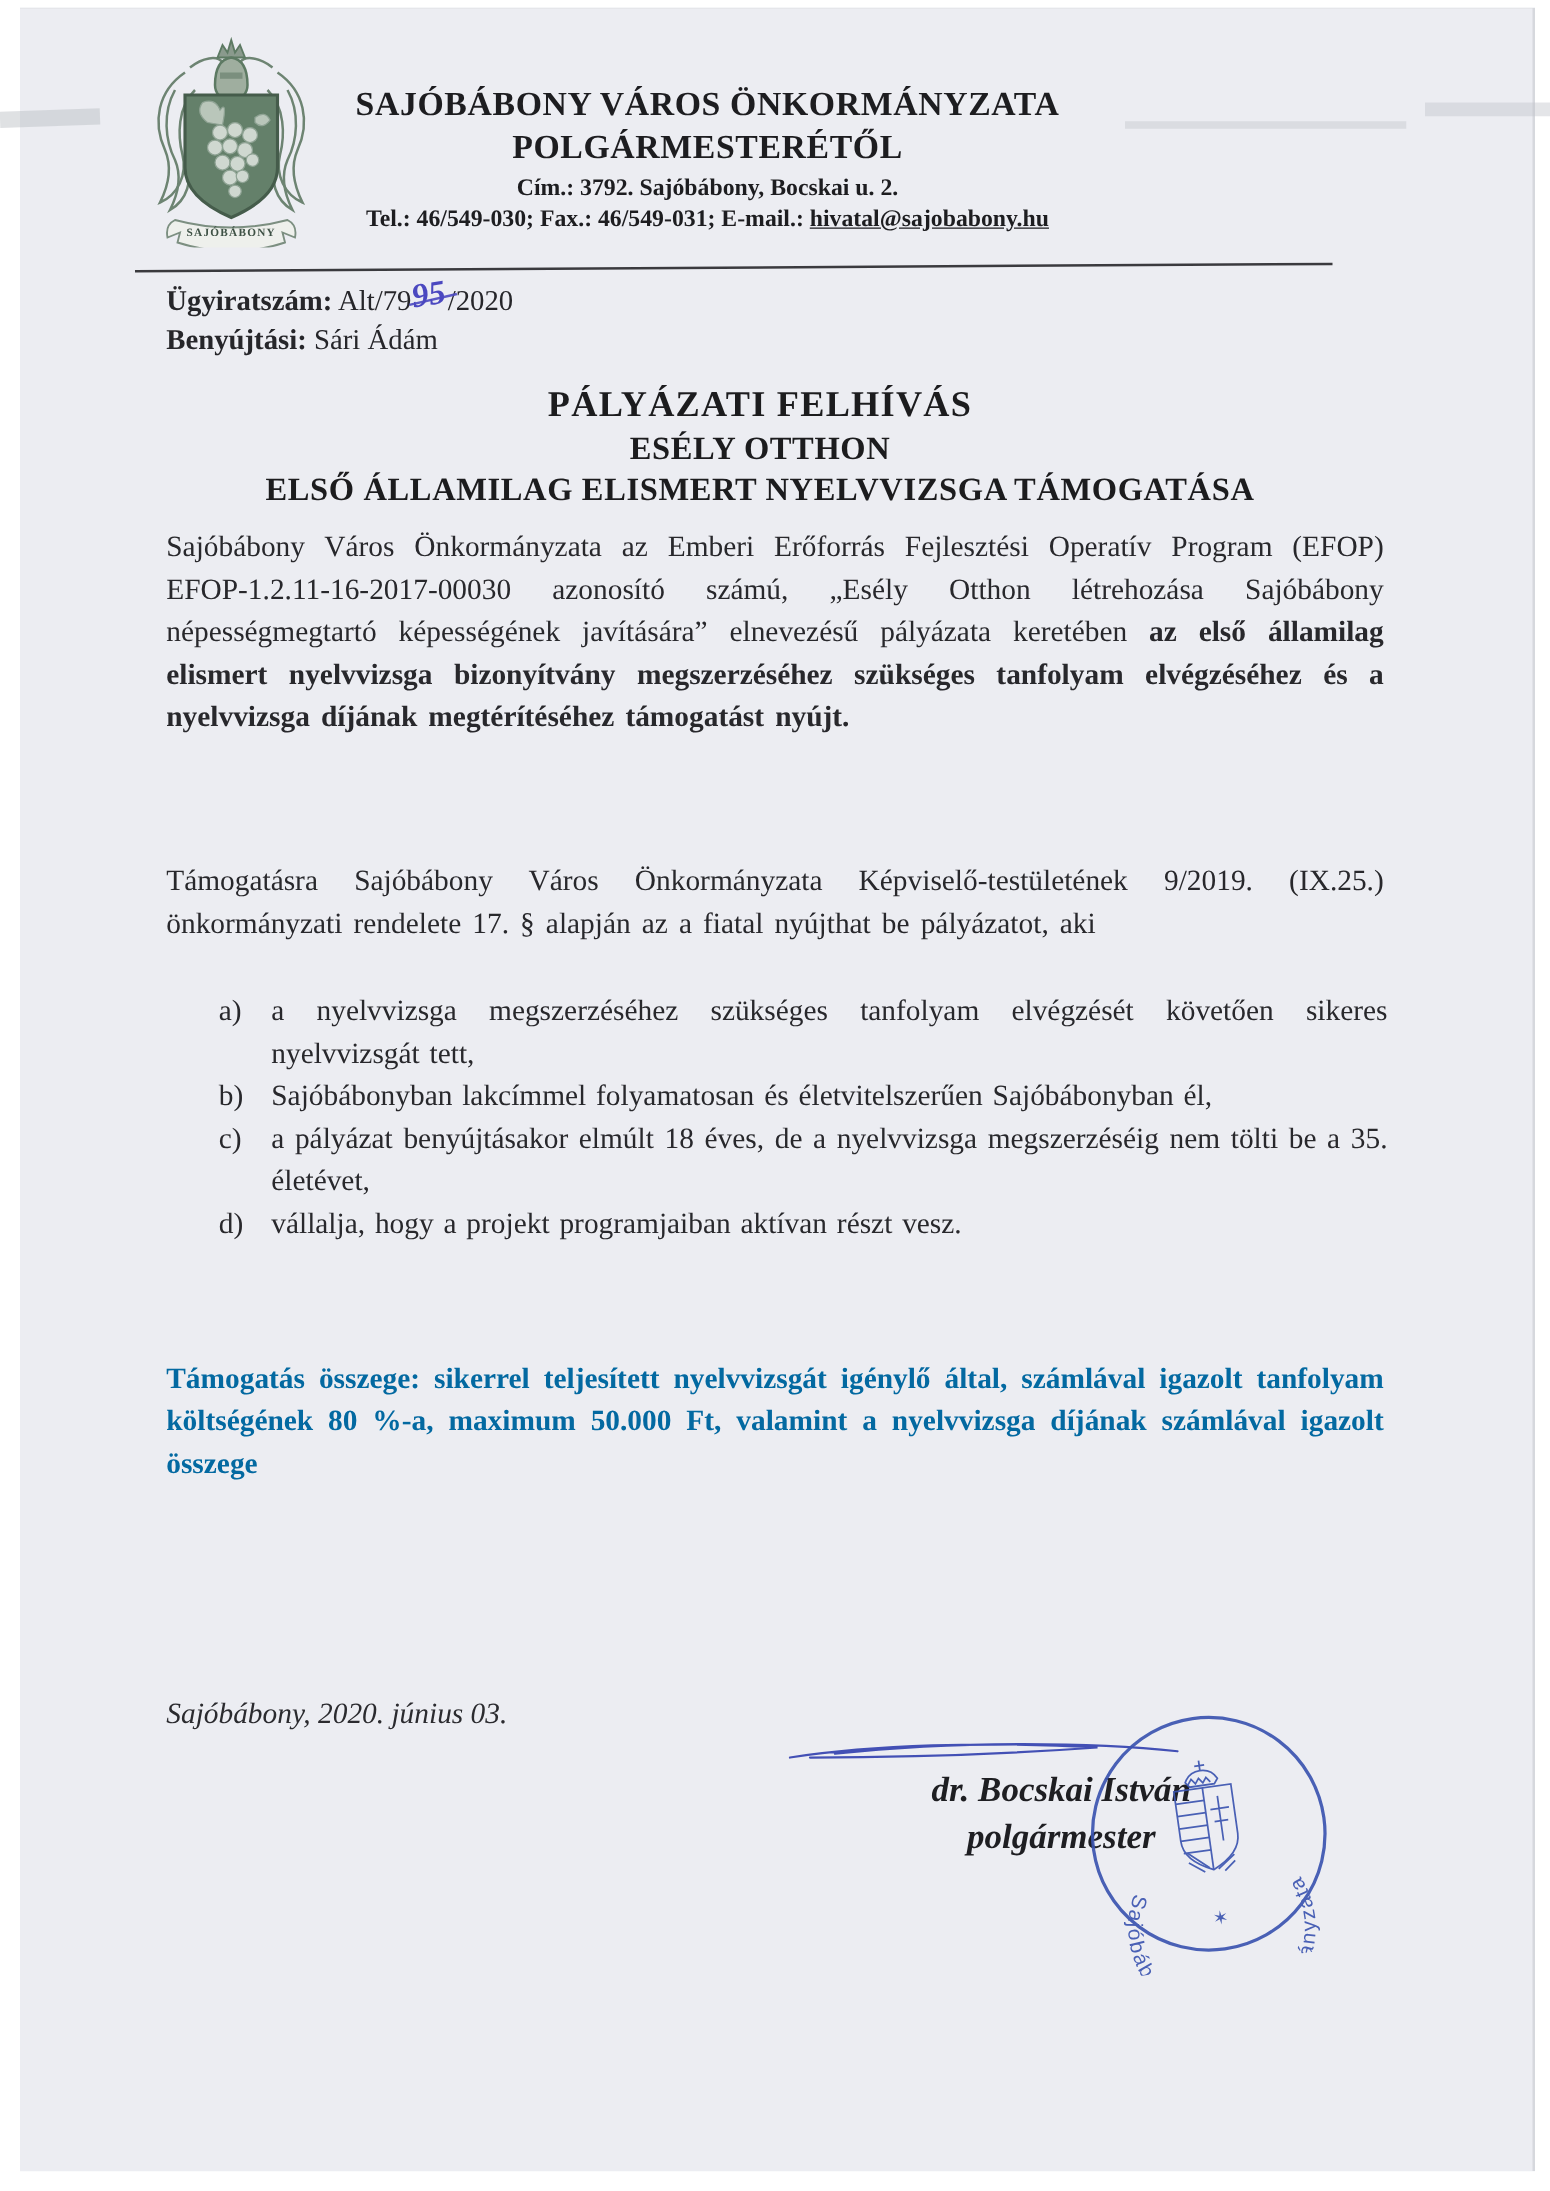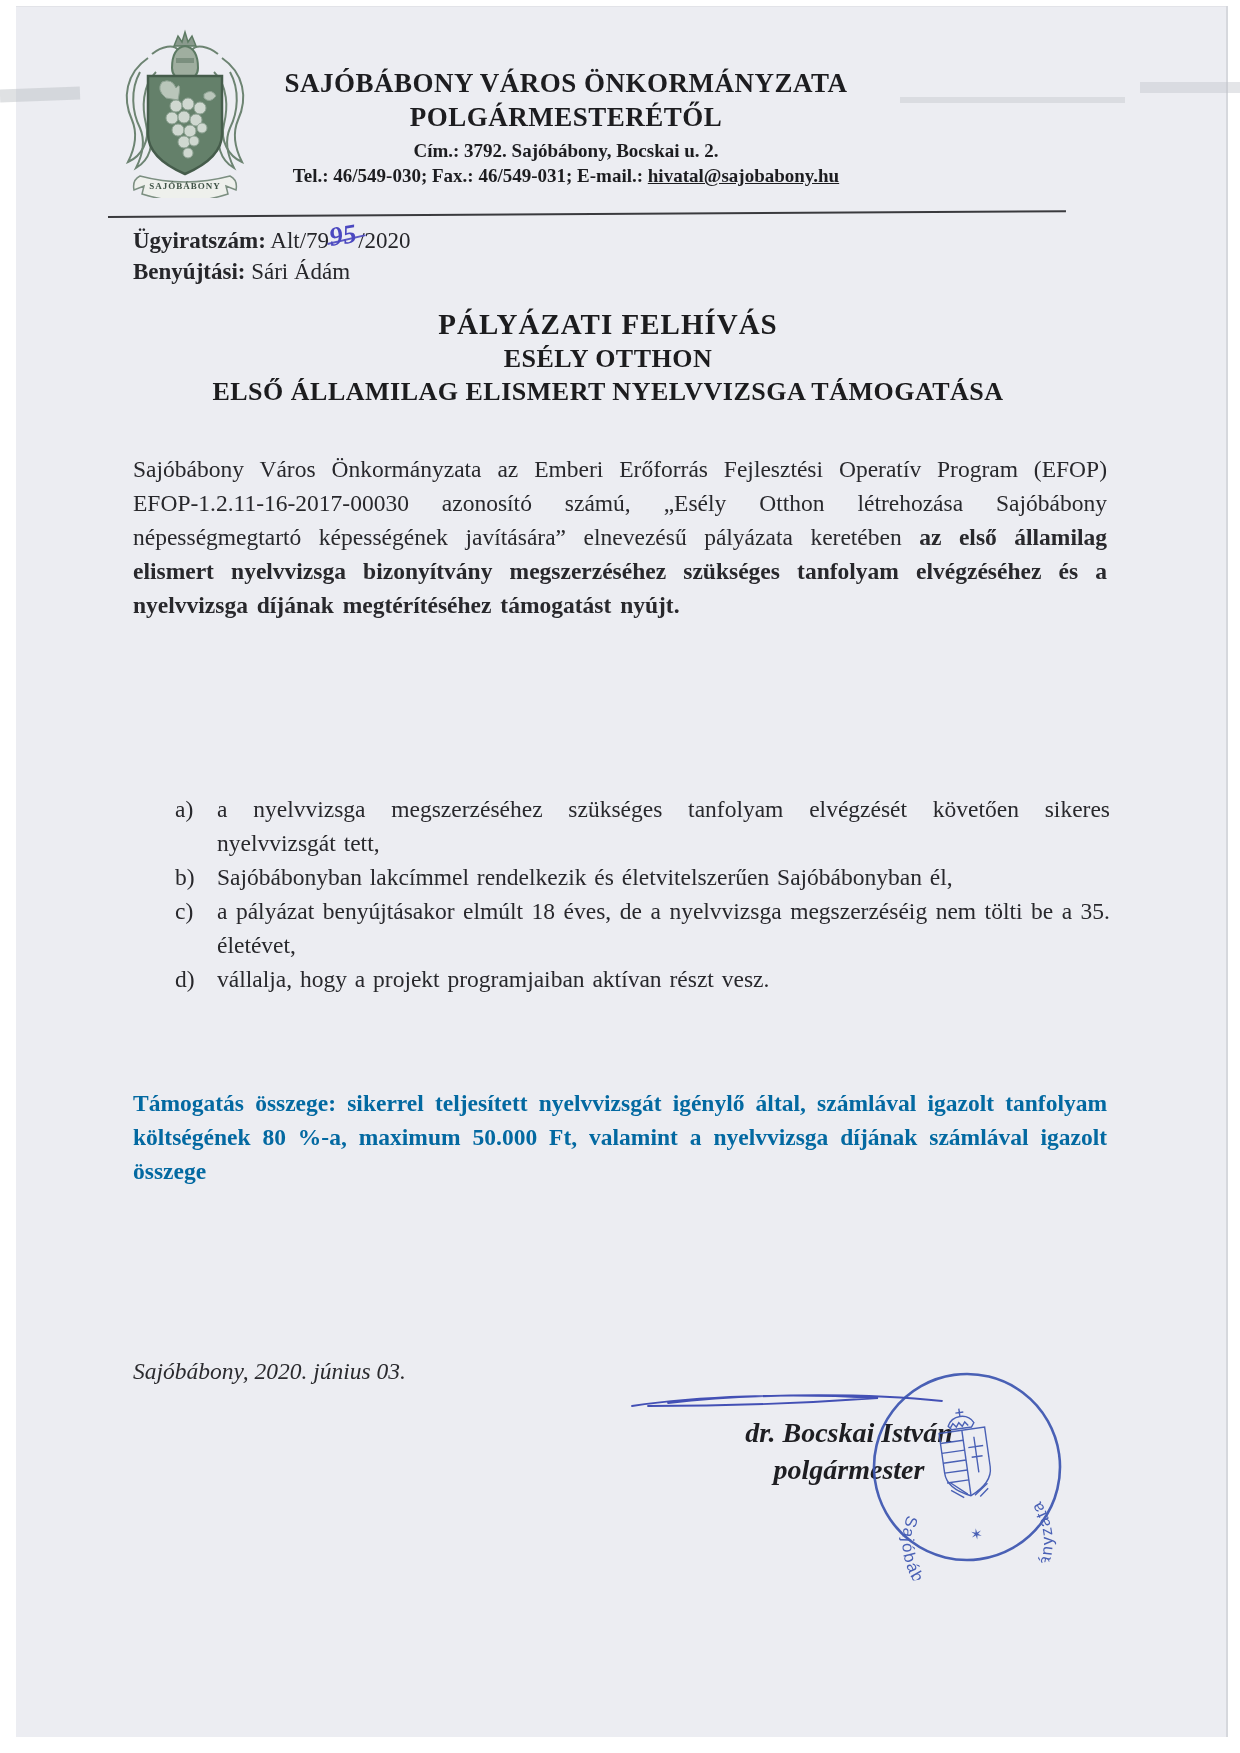--- a/index.html
+++ b/index.html
@@ -45,21 +45,21 @@
   
   .title-block{position:absolute;left:92px;top:300px;width:1000px;text-align:center;
                font-weight:bold;color:#1c1c1e;}
   .title-l1{font-size:29px;line-height:36px;letter-spacing:1px;}
   .title-l2{font-size:26px;line-height:33px;letter-spacing:.5px;}
   .title-l3{font-size:26px;line-height:34px;letter-spacing:.5px;}
 
   
   .para{position:absolute;left:117px;width:974px;font-size:23.5px;line-height:34px;
         text-align:justify;word-spacing:3px;color:#28282c;}
-  .p1{top:446px;}
+  .p1{top:415px;}
   .p2{top:682px;}
   .support{top:1080px;font-weight:bold;color:#0369a1;}
   .deadline{position:absolute;left:117px;top:1208px;font-size:23.5px;font-weight:bold;color:#202024;}
   .dateline{position:absolute;left:117px;top:1352px;font-size:23.5px;font-style:italic;color:#2b2b2f;}
 
   .list{position:absolute;left:159px;top:786px;width:935px;}
   .list-item{display:flex;font-size:23.5px;line-height:34px;color:#28282c;}
   .list-marker{width:42px;flex:0 0 42px;}
   .list-text{flex:1;text-align:justify;word-spacing:2px;}
 
@@ -130,29 +130,30 @@
   </div>
 
   <div class="title-block">
     <div class="title-l1">PÁLYÁZATI FELHÍVÁS</div>
     <div class="title-l2">ESÉLY OTTHON</div>
     <div class="title-l3">ELSŐ ÁLLAMILAG ELISMERT NYELVVIZSGA TÁMOGATÁSA</div>
   </div>
 
   <div class="para p1"><span>Sajóbábony Város Önkormányzata az Emberi Erőforrás Fejlesztési Operatív Program (EFOP) EFOP-1.2.11-16-2017-00030 azonosító számú, „Esély Otthon létrehozása Sajóbábony népességmegtartó képességének javítására” elnevezésű pályázata keretében </span><b>az első államilag elismert nyelvvizsga bizonyítvány megszerzéséhez szükséges tanfolyam elvégzéséhez és a nyelvvizsga díjának megtérítéséhez támogatást nyújt.</b></div>
 
+  <div class="para p2">Támogatásra Sajóbábony Város Önkormányzata Képviselő-testületének 9/2019. (IX.25.) önkormányzati rendelete 17. § alapján az a fiatal nyújthat be pályázatot, aki</div>
 
   <div class="list">
     <div class="list-item">
       <span class="list-marker">a)</span>
       <span class="list-text">a nyelvvizsga megszerzéséhez szükséges tanfolyam elvégzését követően sikeres nyelvvizsgát tett,</span>
     </div>
     <div class="list-item">
       <span class="list-marker">b)</span>
-      <span class="list-text">Sajóbábonyban lakcímmel rendelkezik és életvitelszerűen Sajóbábonyban él,</span>
+      <span class="list-text">Sajóbábonyban lakcímmel folyamatosan és életvitelszerűen Sajóbábonyban él,</span>
     </div>
     <div class="list-item">
       <span class="list-marker">c)</span>
       <span class="list-text">a pályázat benyújtásakor elmúlt 18 éves, de a nyelvvizsga megszerzéséig nem tölti be a 35. életévet,</span>
     </div>
     <div class="list-item">
       <span class="list-marker">d)</span>
       <span class="list-text">vállalja, hogy a projekt programjaiban aktívan részt vesz.</span>
     </div>
   </div>

